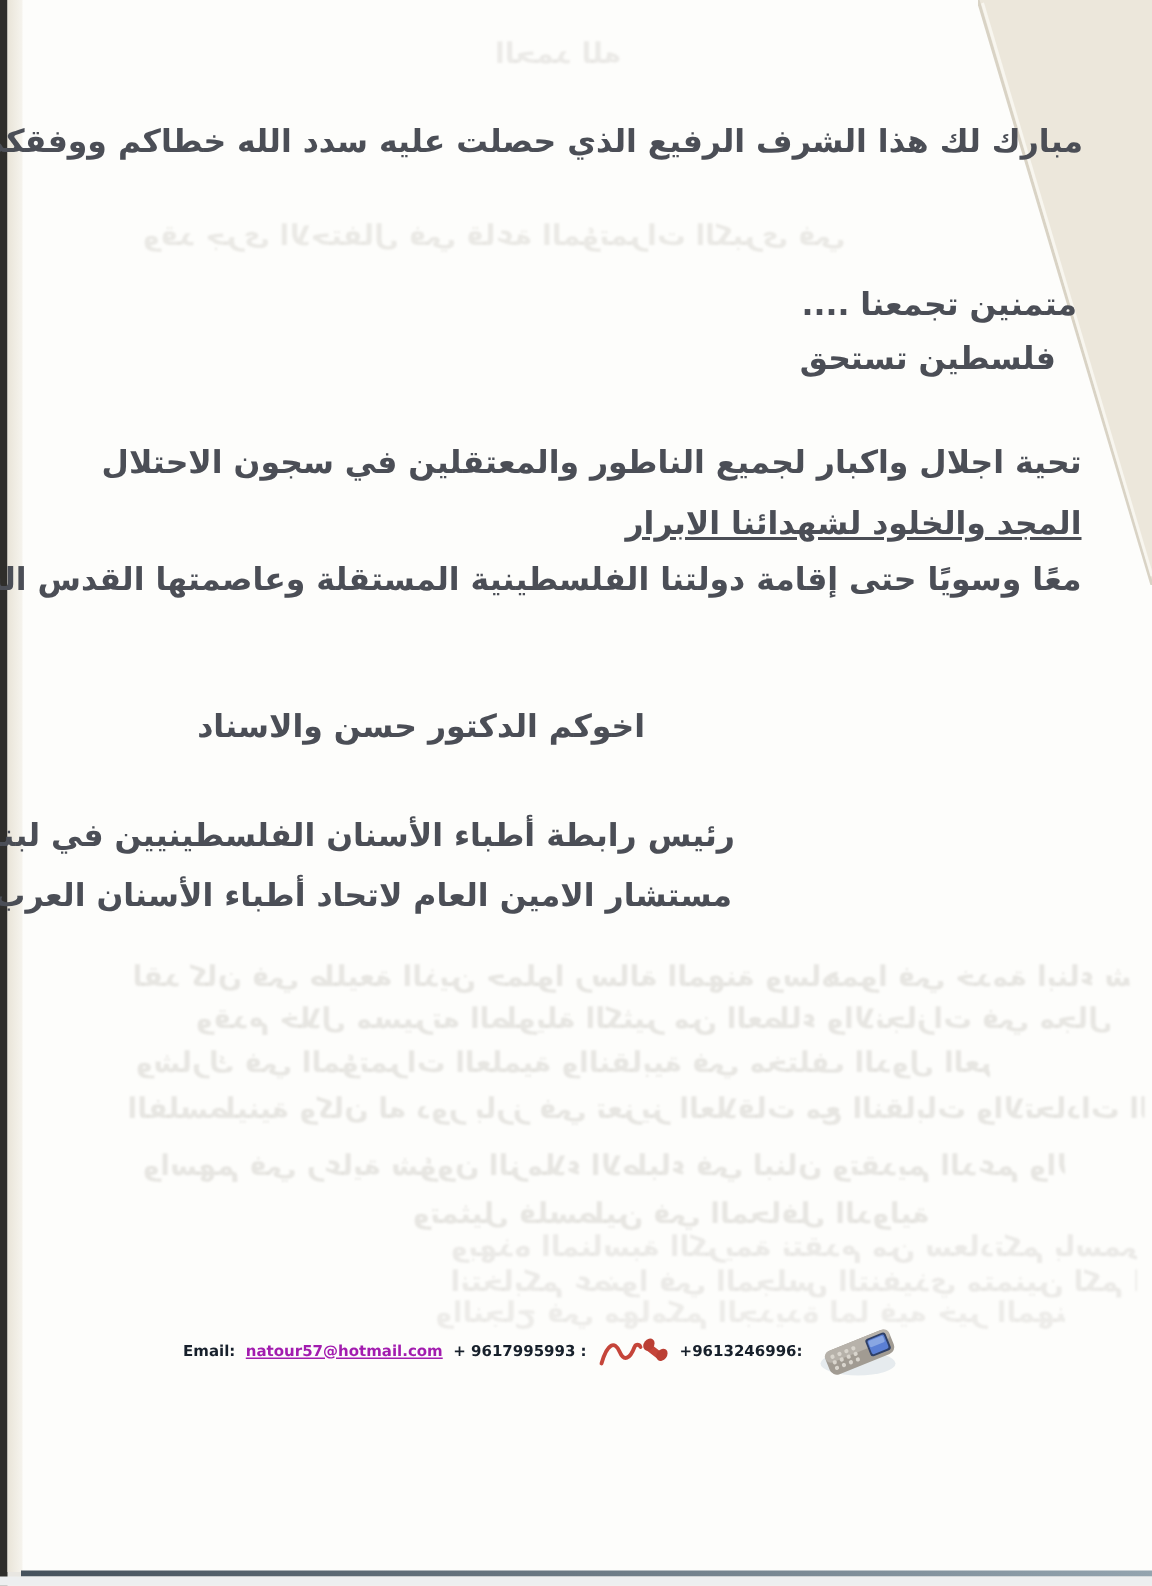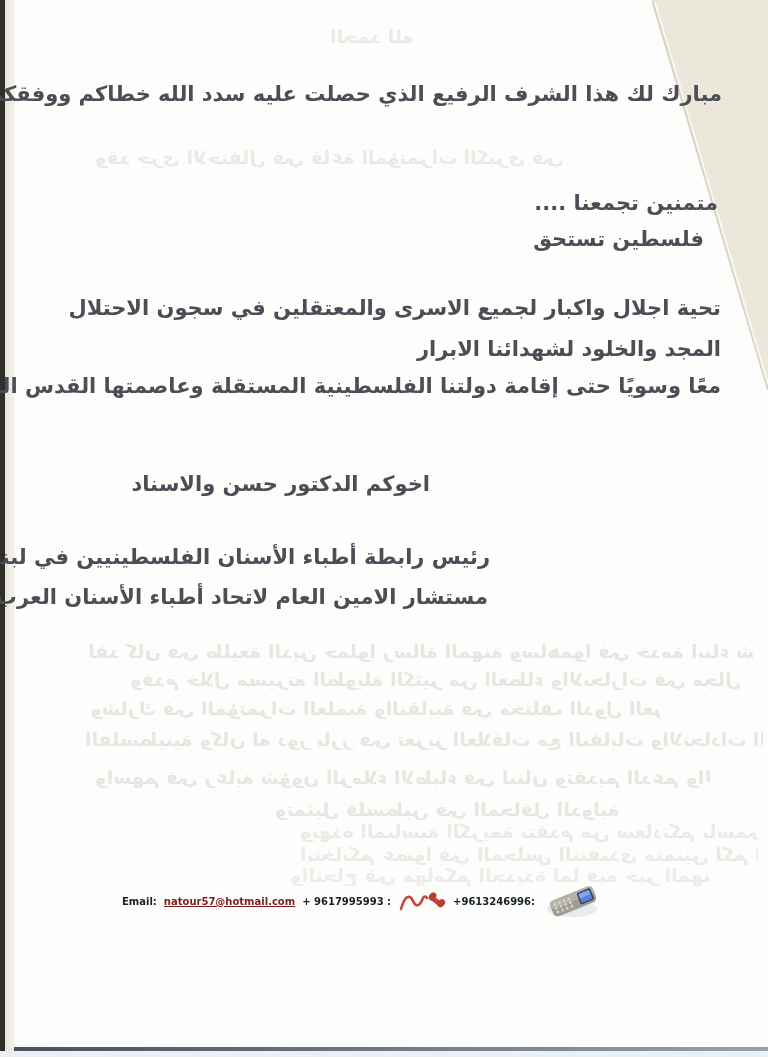--- a/index.html
+++ b/index.html
@@ -30,21 +30,21 @@
   .ar{
     position:absolute;direction:rtl;white-space:nowrap;
     font-family:"DejaVu Sans",sans-serif;font-weight:bold;
     font-size:21px;color:#4b4e56;letter-spacing:0;
   }
   .l-greet1{top:82px;right:46px;}
   .l-greet2{top:119px;right:45px;}
   .l-slogan1{top:191px;right:50px;}
   .l-slogan2{top:227px;right:64px;}
   .l-trib1{top:296px;right:47px;}
-  .l-trib2{top:337px;right:47px;}
+  .l-trib2{top:337px;right:47px;text-decoration:underline;}
   .l-trib3{top:374px;right:47px;}
   .l-name{top:472px;right:338px;}
   .l-title1{top:545px;right:278px;}
   .l-title2{top:585px;right:280px;}
 
   
   .ghost{
     position:absolute;direction:rtl;white-space:nowrap;overflow:hidden;
     transform:scaleX(-1);filter:blur(0.6px);
     font-weight:bold;font-size:19px;color:rgba(106,99,87,0.15);
@@ -61,21 +61,21 @@
   .g9{top:843px;left:300px;width:458px;color:rgba(106,99,87,0.12);}
   .g10{top:864px;left:290px;width:420px;color:rgba(106,99,87,0.11);}
 
   
   .footer{
     position:absolute;left:122px;top:884px;height:34px;
     display:flex;align-items:center;gap:7px;
     font-family:"DejaVu Sans",sans-serif;font-weight:bold;
     font-size:10px;color:#17202b;white-space:nowrap;
   }
-  .footer a{color:#7f1d1d;}
+  .footer a{color:#a21caf;}
   .icon-wrap{display:inline-flex;align-items:center;}
 </style>
 </head>
 <body>
 
 <div class="scan-root">
 
   <div class="paper"></div>
   <div class="edge-dark"></div>
   <div class="edge-cream"></div>
@@ -97,21 +97,21 @@
   <div class="ghost g7">وتمثيل فلسطين في المحافل الدولية</div>
   <div class="ghost g8">وبهذه المناسبة الكريمة نتقدم من سعادتكم باسمى ايات التهنئة في</div>
   <div class="ghost g9">انتخابكم عضوا في المجلس التنفيذي متمنين لكم التوفيق</div>
   <div class="ghost g10">والنجاح في مهامكم الجديدة لما فيه خير المهنة</div>
 
   <div class="ar l-greet1">مبارك لك هذا الشرف الرفيع الذي حصلت عليه سدد الله خطاكم ووفقكم في</div>
 
   <div class="ar l-slogan1">متمنين تجمعنا ....</div>
   <div class="ar l-slogan2">فلسطين تستحق</div>
 
-  <div class="ar l-trib1">تحية اجلال واكبار لجميع الاسرى والمعتقلين في سجون الاحتلال</div>
+  <div class="ar l-trib1">تحية اجلال واكبار لجميع الناطور والمعتقلين في سجون الاحتلال</div>
   <div class="ar l-trib2">المجد والخلود لشهدائنا الابرار</div>
   <div class="ar l-trib3">معًا وسويًا حتى إقامة دولتنا الفلسطينية المستقلة وعاصمتها القدس الشريف.</div>
 
   <div class="ar l-name">اخوكم الدكتور حسن والاسناد</div>
   <div class="ar l-title1">رئيس رابطة أطباء الأسنان الفلسطينيين في لبنان</div>
   <div class="ar l-title2">مستشار الامين العام لاتحاد أطباء الأسنان العرب</div>
 
   <div class="footer">
     <span>Email:</span>
     <a href="#">natour57@hotmail.com</a>

